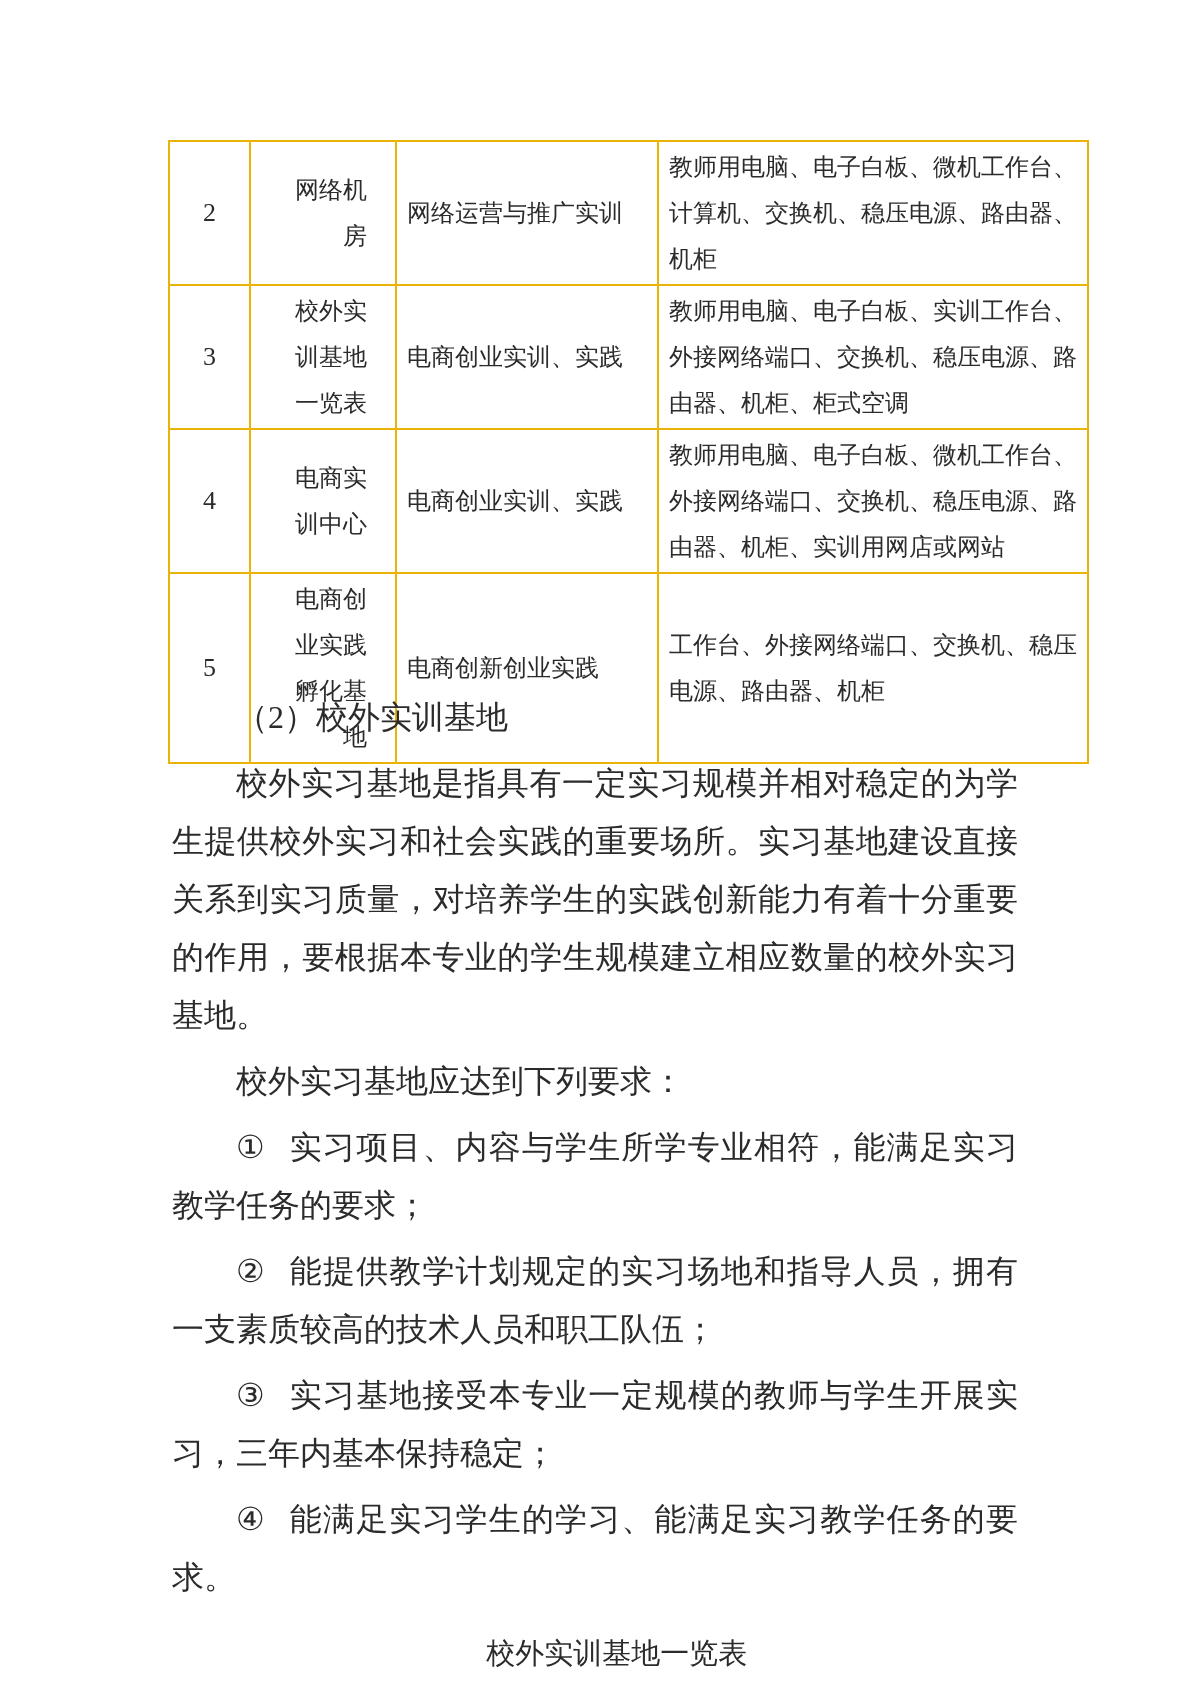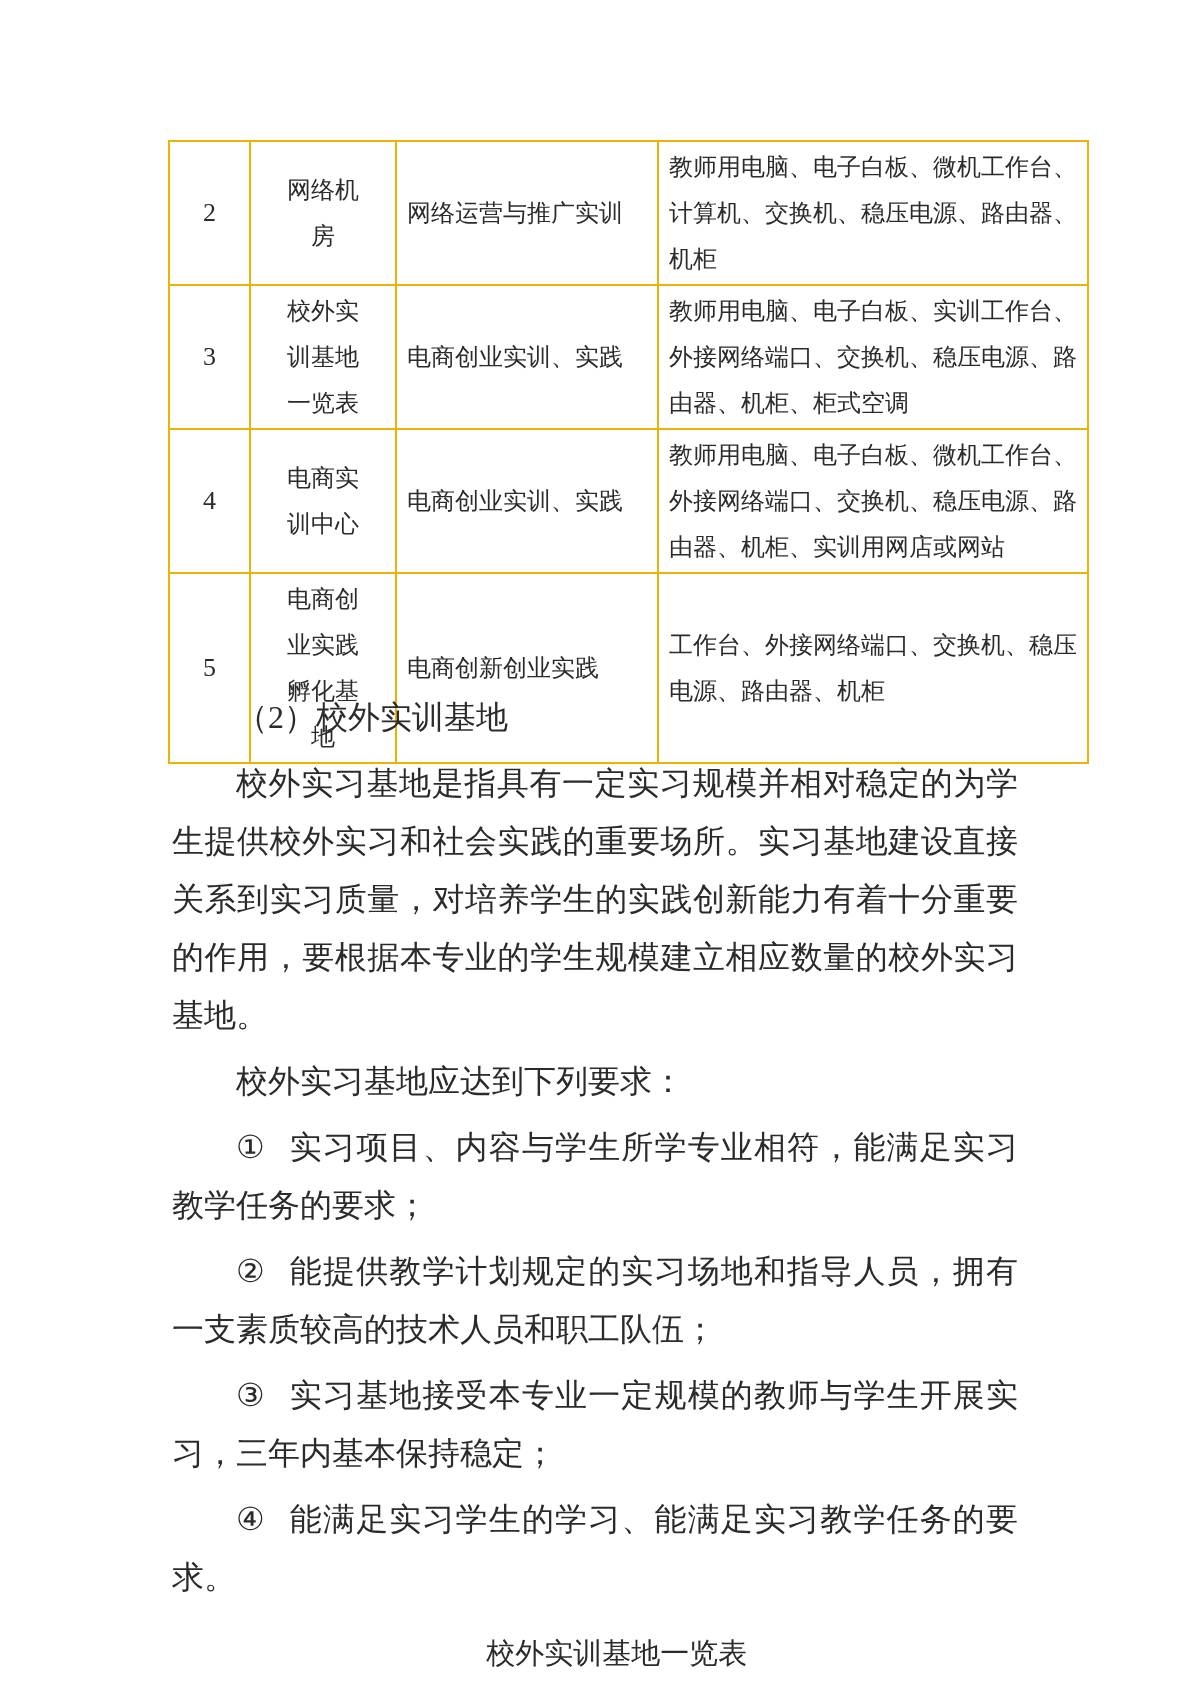--- a/index.html
+++ b/index.html
@@ -37,21 +37,21 @@
     line-height: 46px;
     overflow: hidden;
   }
   td.c-no {
     text-align: center;
     font-size: 26px;
     padding: 2px 4px;
   }
   td.c-name {
     padding: 2px 28px;
-    text-align: center;
+    text-align: right;
   }
   td.c-func {
     padding: 2px 10px;
     text-align: left;
     border-radius: 10px;
   }
   td.c-equip {
     padding: 2px 10px;
     text-align: justify;
     text-justify: inter-ideograph;

